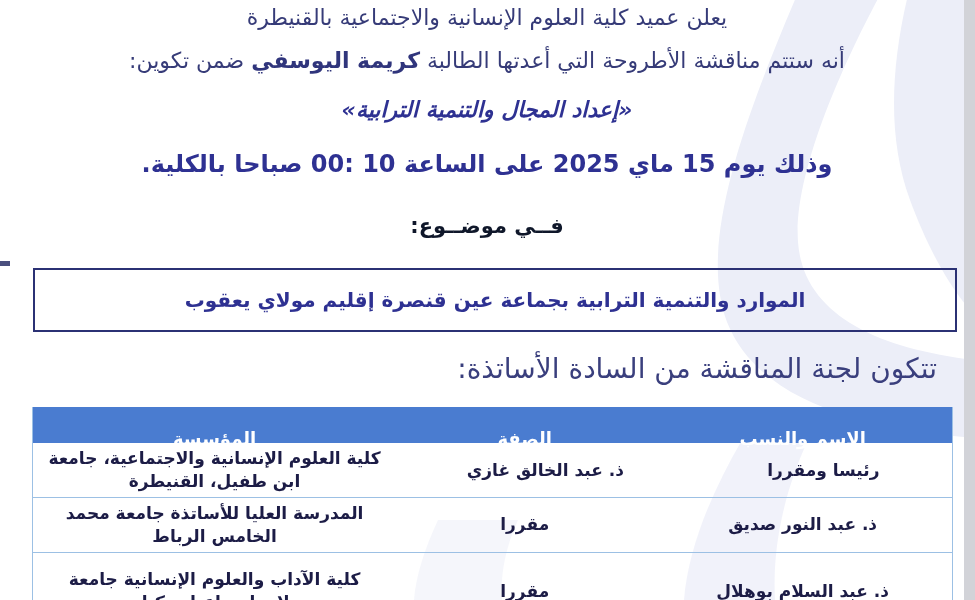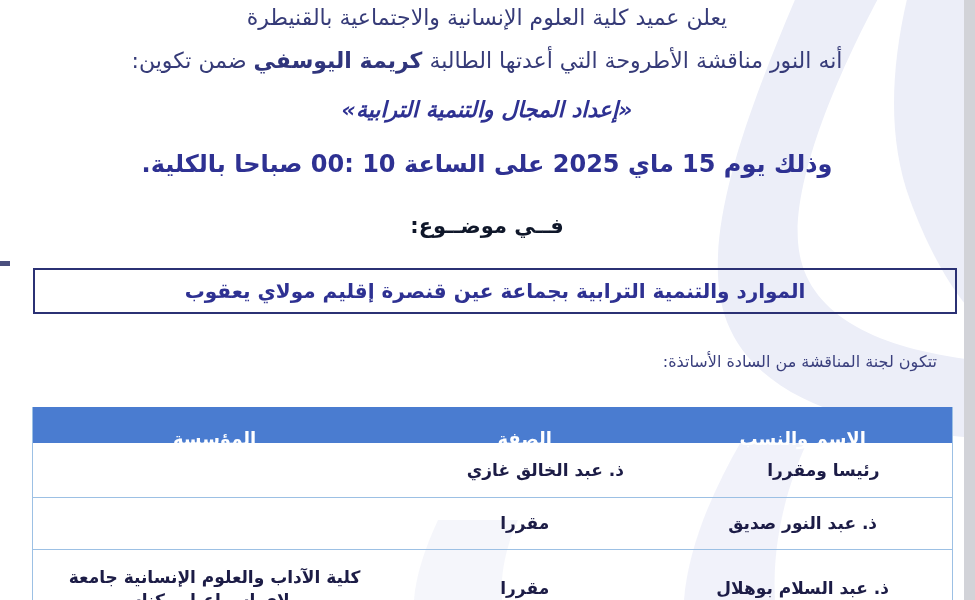--- a/index.html
+++ b/index.html
@@ -44,32 +44,32 @@
   .announce-2 { top: 48px; font-size: 22px; }
   .announce-2 .student-name { font-weight: bold; color: #30357c; }
   .program-line { top: 97px; font-size: 22px; font-weight: bold; color: #2e3192; font-style: italic; }
   .date-line { top: 150px; font-size: 24px; font-weight: bold; color: #2e3192; }
   .date-line .time { direction: ltr; unicode-bidi: isolate; }
   .subject-label { top: 214px; font-size: 21px; font-weight: bold; color: #0f172a; }
 
   .subject-box {
     position: absolute;
     top: 268px; right: 18px;
-    width: 924px; height: 46px;
+    width: 924px; height: 64px;
     border: 2.5px solid #2b3174;
     background: transparent;
     display: flex; align-items: center; justify-content: center;
     font-size: 20px; font-weight: bold; color: #2e3192;
     text-align: center;
   }
 
   .committee-intro {
     position: absolute;
     top: 352px; right: 38px;
-    font-size: 16px; color: #3a3f7d;
+    font-size: 28px; color: #3a3f7d;
   }
 
   .committee-table {
     position: absolute;
     top: 407px; right: 22px;
     width: 921px;
     border-left: 1.5px solid #9cc0e4;
     border-right: 1.5px solid #9cc0e4;
   }
   .t-row { display: flex; direction: rtl; }
@@ -111,21 +111,21 @@
 
   <div class="edge-strip"></div>
 
   <div class="scan-dash"></div>
 
   <div class="content">
 
     <div class="line announce-1">يعلن عميد كلية العلوم الإنسانية والاجتماعية  بالقنيطرة</div>
 
     <div class="line announce-2">
-      <span>أنه النور مناقشة الأطروحة التي أعدتها الطالبة  </span><span class="student-name">كريمة اليوسفي</span><span> ضمن تكوين:</span>
+      <span>أنه ستتم مناقشة الأطروحة التي أعدتها الطالبة  </span><span class="student-name">كريمة اليوسفي</span><span> ضمن تكوين:</span>
     </div>
 
     <div class="line program-line">«إعداد المجال والتنمية الترابية»</div>
 
     <div class="line date-line">
       <span>وذلك يوم 15 ماي 2025 على الساعة </span><span class="time" dir="ltr">00: 10</span><span> صباحا بالكلية.</span>
     </div>
 
     <div class="line subject-label">فــي موضــوع:</div>
 
@@ -141,25 +141,27 @@
         <div class="cell col-name">الاسم والنسب</div>
         <div class="cell col-role">الصفة</div>
         <div class="cell col-inst">المؤسسة</div>
       </div>
 
       <div class="t-body">
 
         <div class="t-row row-1">
           <div class="cell col-role">رئيسا ومقررا</div>
           <div class="cell col-name">ذ. عبد الخالق غازي</div>
+          <div class="cell col-inst">كلية العلوم الإنسانية والاجتماعية، جامعة ابن طفيل، القنيطرة</div>
         </div>
 
         <div class="t-row row-2">
           <div class="cell col-name">ذ. عبد النور صديق</div>
           <div class="cell col-role">مقررا</div>
+          <div class="cell col-inst">المدرسة العليا للأساتذة جامعة محمد الخامس الرباط</div>
         </div>
 
         <div class="t-row row-3">
           <div class="cell col-name">ذ. عبد السلام بوهلال</div>
           <div class="cell col-role">مقررا</div>
           <div class="cell col-inst">كلية الآداب والعلوم الإنسانية جامعة مولاي إسماعيل مكناس</div>
         </div>
 
       </div>
     </div>

